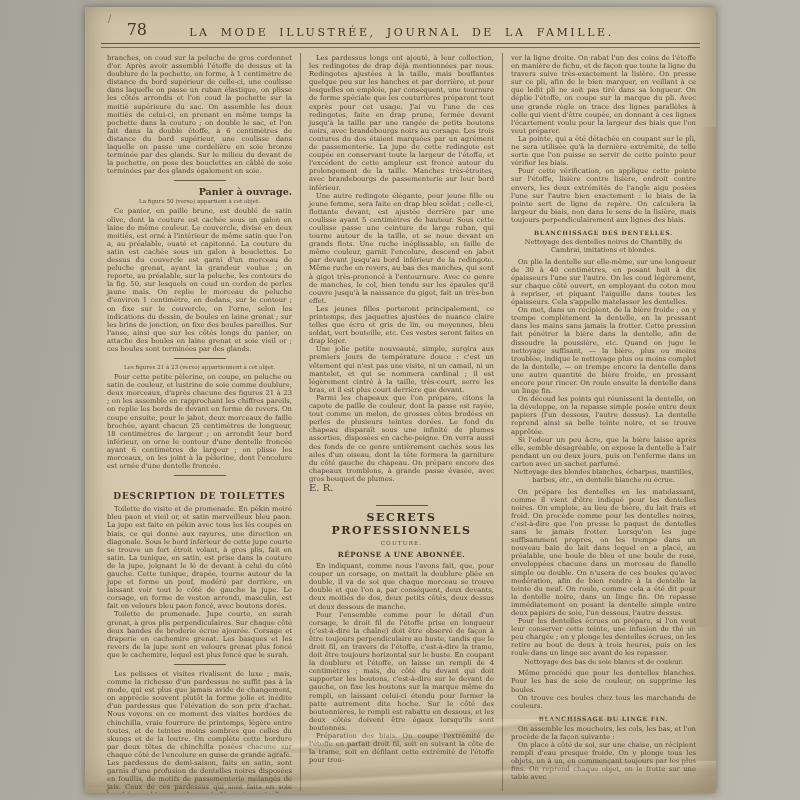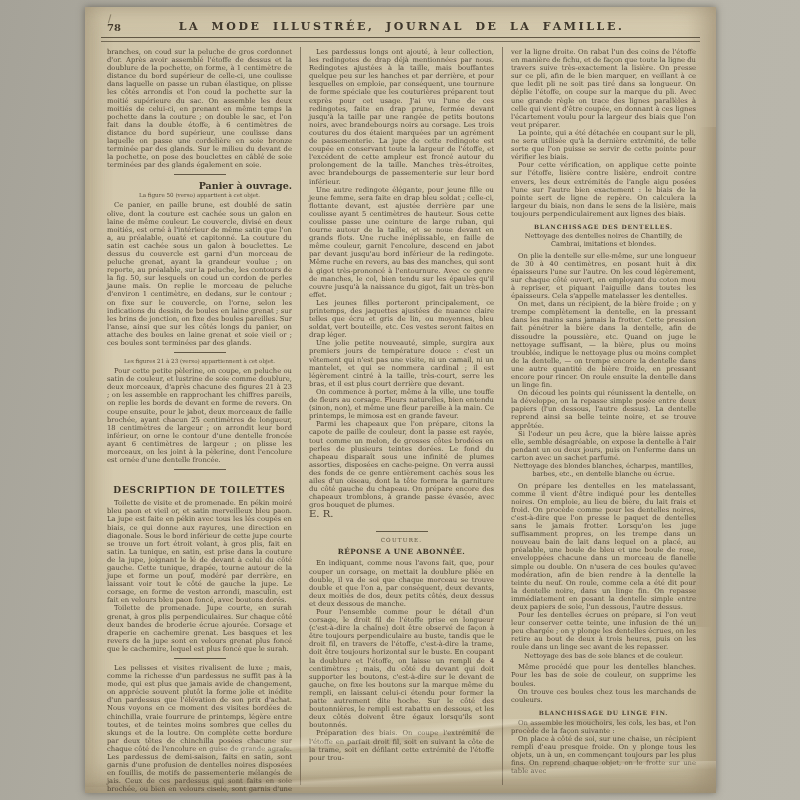--- a/index.html
+++ b/index.html
@@ -16,22 +16,22 @@
   .crease{position:absolute;left:0;width:100%;pointer-events:none;}
   .crease.c1{bottom:40px;height:34px;
     background:linear-gradient(174deg,transparent 40%,rgba(255,250,235,.28) 49%,rgba(120,100,70,.16) 53%,transparent 62%);}
   .crease.c2{bottom:6px;height:26px;
     background:linear-gradient(177deg,transparent 35%,rgba(120,100,70,.14) 50%,rgba(255,250,235,.22) 56%,transparent 70%);}
   .crease.c3{top:120px;right:0;left:auto;width:26px;height:500px;
     background:linear-gradient(92deg,transparent 20%,rgba(120,100,70,.18) 60%,transparent 90%);}
   .pen-mark{position:absolute;left:24px;top:8px;width:5px;height:9px;
     border-left:1.5px solid rgba(80,68,50,.5);transform:rotate(16deg);}
   .header{position:relative;display:flex;align-items:flex-end;padding:13px 20px 0 22px;}
-  .page-number{font-size:10px;font-weight:bold;color:#42392c;width:40px;}
-  .masthead{flex:1;text-align:center;font-size:11px;font-weight:700;color:#3e372b;
+  .page-number{font-size:16px;font-weight:normal;color:#42392c;width:40px;text-align:right;}
+  .masthead{flex:1;text-align:center;font-size:11px;font-weight:400;color:#3e372b;
     letter-spacing:2.6px;word-spacing:5px;padding-right:40px;}
   .rule-double{height:3px;margin:4px 16px 0 16px;
     border-top:1px solid rgba(78,68,52,.85);border-bottom:1px solid rgba(78,68,52,.7);}
   .cols{display:flex;padding:5px 12px 0 14px;height:738px;}
   .col{flex:1;min-width:0;padding:1px 8px 0 8px;color:#4a4132;font-size:6.8px;
     line-height:8.1px;text-align:justify;}
   .col.mid{border-left:1px solid rgba(110,98,78,.8);border-right:1px solid rgba(110,98,78,.8);}
   .paragraph{text-indent:7px;}
   .noindent{text-indent:0;}
   .divider{width:52px;height:0;border-top:1px solid rgba(78,68,52,.85);margin:5px auto 5px auto;}
@@ -83,24 +83,24 @@
         <div class="paragraph">Toilette de visite et de promenade. En pékin moiré bleu paon et vieil or, et satin merveilleux bleu paon. La jupe est faite en pékin avec tous les lés coupés en biais, ce qui donne aux rayures, une direction en diagonale. Sous le bord inférieur de cette jupe courte se trouve un fort étroit volant, à gros plis, fait en satin. La tunique, en satin, est prise dans la couture de la jupe, joignant le lé de devant à celui du côté gauche. Cette tunique, drapée, tourne autour de la jupe et forme un pouf, modéré par derrière, en laissant voir tout le côté de gauche la jupe. Le corsage, en forme de veston arrondi, masculin, est fait en velours bleu paon foncé, avec boutons dorés.</div>
         <div class="paragraph">Toilette de promenade. Jupe courte, en surah grenat, à gros plis perpendiculaires. Sur chaque côté deux bandes de broderie écrue ajourée. Corsage et draperie en cachemire grenat. Les basques et les revers de la jupe sont en velours grenat plus foncé que le cachemire, lequel est plus foncé que le surah.</div>
         <div class="divider"></div>
         <div class="paragraph">Les pelisses et visites rivalisent de luxe ; mais, comme la richesse d'un pardessus ne suffit pas à la mode, qui est plus que jamais avide de changement, on apprécie souvent plutôt la forme jolie et inédite d'un pardessus que l'élévation de son prix d'achat. Nous voyons en ce moment des visites bordées de chinchilla, vraie fourrure de printemps, légère entre toutes, et de teintes moins sombres que celles du skungs et de la loutre. On complète cette bordure par deux têtes de chinchilla posées chacune sur chaque côté de l'encolure en guise de grande agrafe. Les pardessus de demi-saison, faits en satin, sont garnis d'une profusion de dentelles noires disposées en fouillis, de motifs de passementerie mélangés de jais. Ceux de ces pardessus qui sont faits en soie brochée, ou bien en velours ciselé, sont garnis d'une grande quantité de nœuds en ruban de satin.</div>
       </div>
     <div class="col mid">
         <div class="paragraph">Les pardessus longs ont ajouté, à leur collection, les redingotes de drap déjà mentionnées par nous. Redingotes ajustées à la taille, mais bouffantes quelque peu sur les hanches et par derrière, et pour lesquelles on emploie, par conséquent, une tournure de forme spéciale que les couturières préparent tout exprès pour cet usage. J'ai vu l'une de ces redingotes, faite en drap prune, fermée devant jusqu'à la taille par une rangée de petits boutons noirs, avec brandebourgs noirs au corsage. Les trois coutures du dos étaient marquées par un agrément de passementerie. La jupe de cette redingote est coupée en conservant toute la largeur de l'étoffe, et l'excédent de cette ampleur est froncé autour du prolongement de la taille. Manches très-étroites, avec brandebourgs de passementerie sur leur bord inférieur.</div>
         <div class="paragraph">Une autre redingote élégante, pour jeune fille ou jeune femme, sera faite en drap bleu soldat ; celle-ci, flottante devant, est ajustée derrière par une coulisse ayant 5 centimètres de hauteur. Sous cette coulisse passe une ceinture de large ruban, qui tourne autour de la taille, et se noue devant en grands flots. Une ruche inéplissable, en faille de même couleur, garnit l'encolure, descend en jabot par devant jusqu'au bord inférieur de la redingote. Même ruche en revers, au bas des manches, qui sont à gigot très-prononcé à l'entournure. Avec ce genre de manches, le col, bien tendu sur les épaules qu'il couvre jusqu'à la naissance du gigot, fait un très-bon effet.</div>
         <div class="paragraph">Les jeunes filles porteront principalement, ce printemps, des jaquettes ajustées de nuance claire telles que écru et gris de lin, ou moyennes, bleu soldat, vert bouteille, etc. Ces vestes seront faites en drap léger.</div>
         <div class="paragraph">Une jolie petite nouveauté, simple, surgira aux premiers jours de température douce : c'est un vêtement qui n'est pas une visite, ni un camail, ni un mantelet, et qui se nommera cardinal ; il est légèrement cintré à la taille, très-court, serre les bras, et il est plus court derrière que devant.</div>
-        <div class="paragraph">On commence à porter, même à la ville, une touffe de fleurs au corsage. Fleurs naturelles, bien entendu (sinon, non), et même une fleur pareille à la main. Ce printemps, le mimosa est en grande faveur.</div>
         <div class="paragraph">Parmi les chapeaux que l'on prépare, citons la capote de paille de couleur, dont la passe est rayée, tout comme un melon, de grosses côtes brodées en perles de plusieurs teintes dorées. Le fond du chapeau disparaît sous une infinité de plumes assorties, disposées en cache-peigne. On verra aussi des fonds de ce genre entièrement cachés sous les ailes d'un oiseau, dont la tête formera la garniture du côté gauche du chapeau. On prépare encore des chapeaux tromblons, à grande passe évasée, avec gros bouquet de plumes.</div>
         <div class="signature">E. R.</div>
         <div class="divider"></div>
+        <div class="heading-xl">SECRETS PROFESSIONNELS</div>
         <div class="subheading-tiny">COUTURE.</div>
         <div class="subheading">RÉPONSE A UNE ABONNÉE.</div>
         <div class="paragraph">En indiquant, comme nous l'avons fait, que, pour couper un corsage, on mettait la doublure pliée en double, il va de soi que chaque morceau se trouve double et que l'on a, par conséquent, deux devants, deux moitiés de dos, deux petits côtés, deux dessus et deux dessous de manche.</div>
         <div class="paragraph">Pour l'ensemble comme pour le détail d'un corsage, le droit fil de l'étoffe prise en longueur (c'est-à-dire la chaîne) doit être observé de façon à être toujours perpendiculaire au buste, tandis que le droit fil, en travers de l'étoffe, c'est-à-dire la trame, doit être toujours horizontal sur le buste. En coupant la doublure et l'étoffe, on laisse un rempli de 4 centimètres ; mais, du côté du devant qui doit supporter les boutons, c'est-à-dire sur le devant de gauche, on fixe les boutons sur la marque même du rempli, en laissant celui-ci étendu pour former la patte autrement dite hoche. Sur le côté des boutonnières, le rempli est rabattu en dessous, et les deux côtés doivent être égaux lorsqu'ils sont boutonnés.</div>
         <div class="paragraph">Préparation des biais. On coupe l'extrémité de l'étoffe en parfait droit fil, soit en suivant la côte de la trame, soit en défilant cette extrémité de l'étoffe pour trou-</div>
       </div>
     <div class="col">
         <div class="paragraph noindent">ver la ligne droite. On rabat l'un des coins de l'étoffe en manière de fichu, et de façon que toute la ligne du travers suive très-exactement la lisière. On presse sur ce pli, afin de le bien marquer, en veillant à ce que ledit pli ne soit pas tiré dans sa longueur. On déplie l'étoffe, on coupe sur la marque du pli. Avec une grande règle on trace des lignes parallèles à celle qui vient d'être coupée, en donnant à ces lignes l'écartement voulu pour la largeur des biais que l'on veut préparer.</div>
         <div class="paragraph">La pointe, qui a été détachée en coupant sur le pli, ne sera utilisée qu'à la dernière extrémité, de telle sorte que l'on puisse se servir de cette pointe pour vérifier les biais.</div>
         <div class="paragraph">Pour cette vérification, on applique cette pointe sur l'étoffe, lisière contre lisière, endroit contre envers, les deux extrémités de l'angle aigu posées l'une sur l'autre bien exactement : le biais de la pointe sert de ligne de repère. On calculera la largeur du biais, non dans le sens de la lisière, mais toujours perpendiculairement aux lignes des biais.</div>

